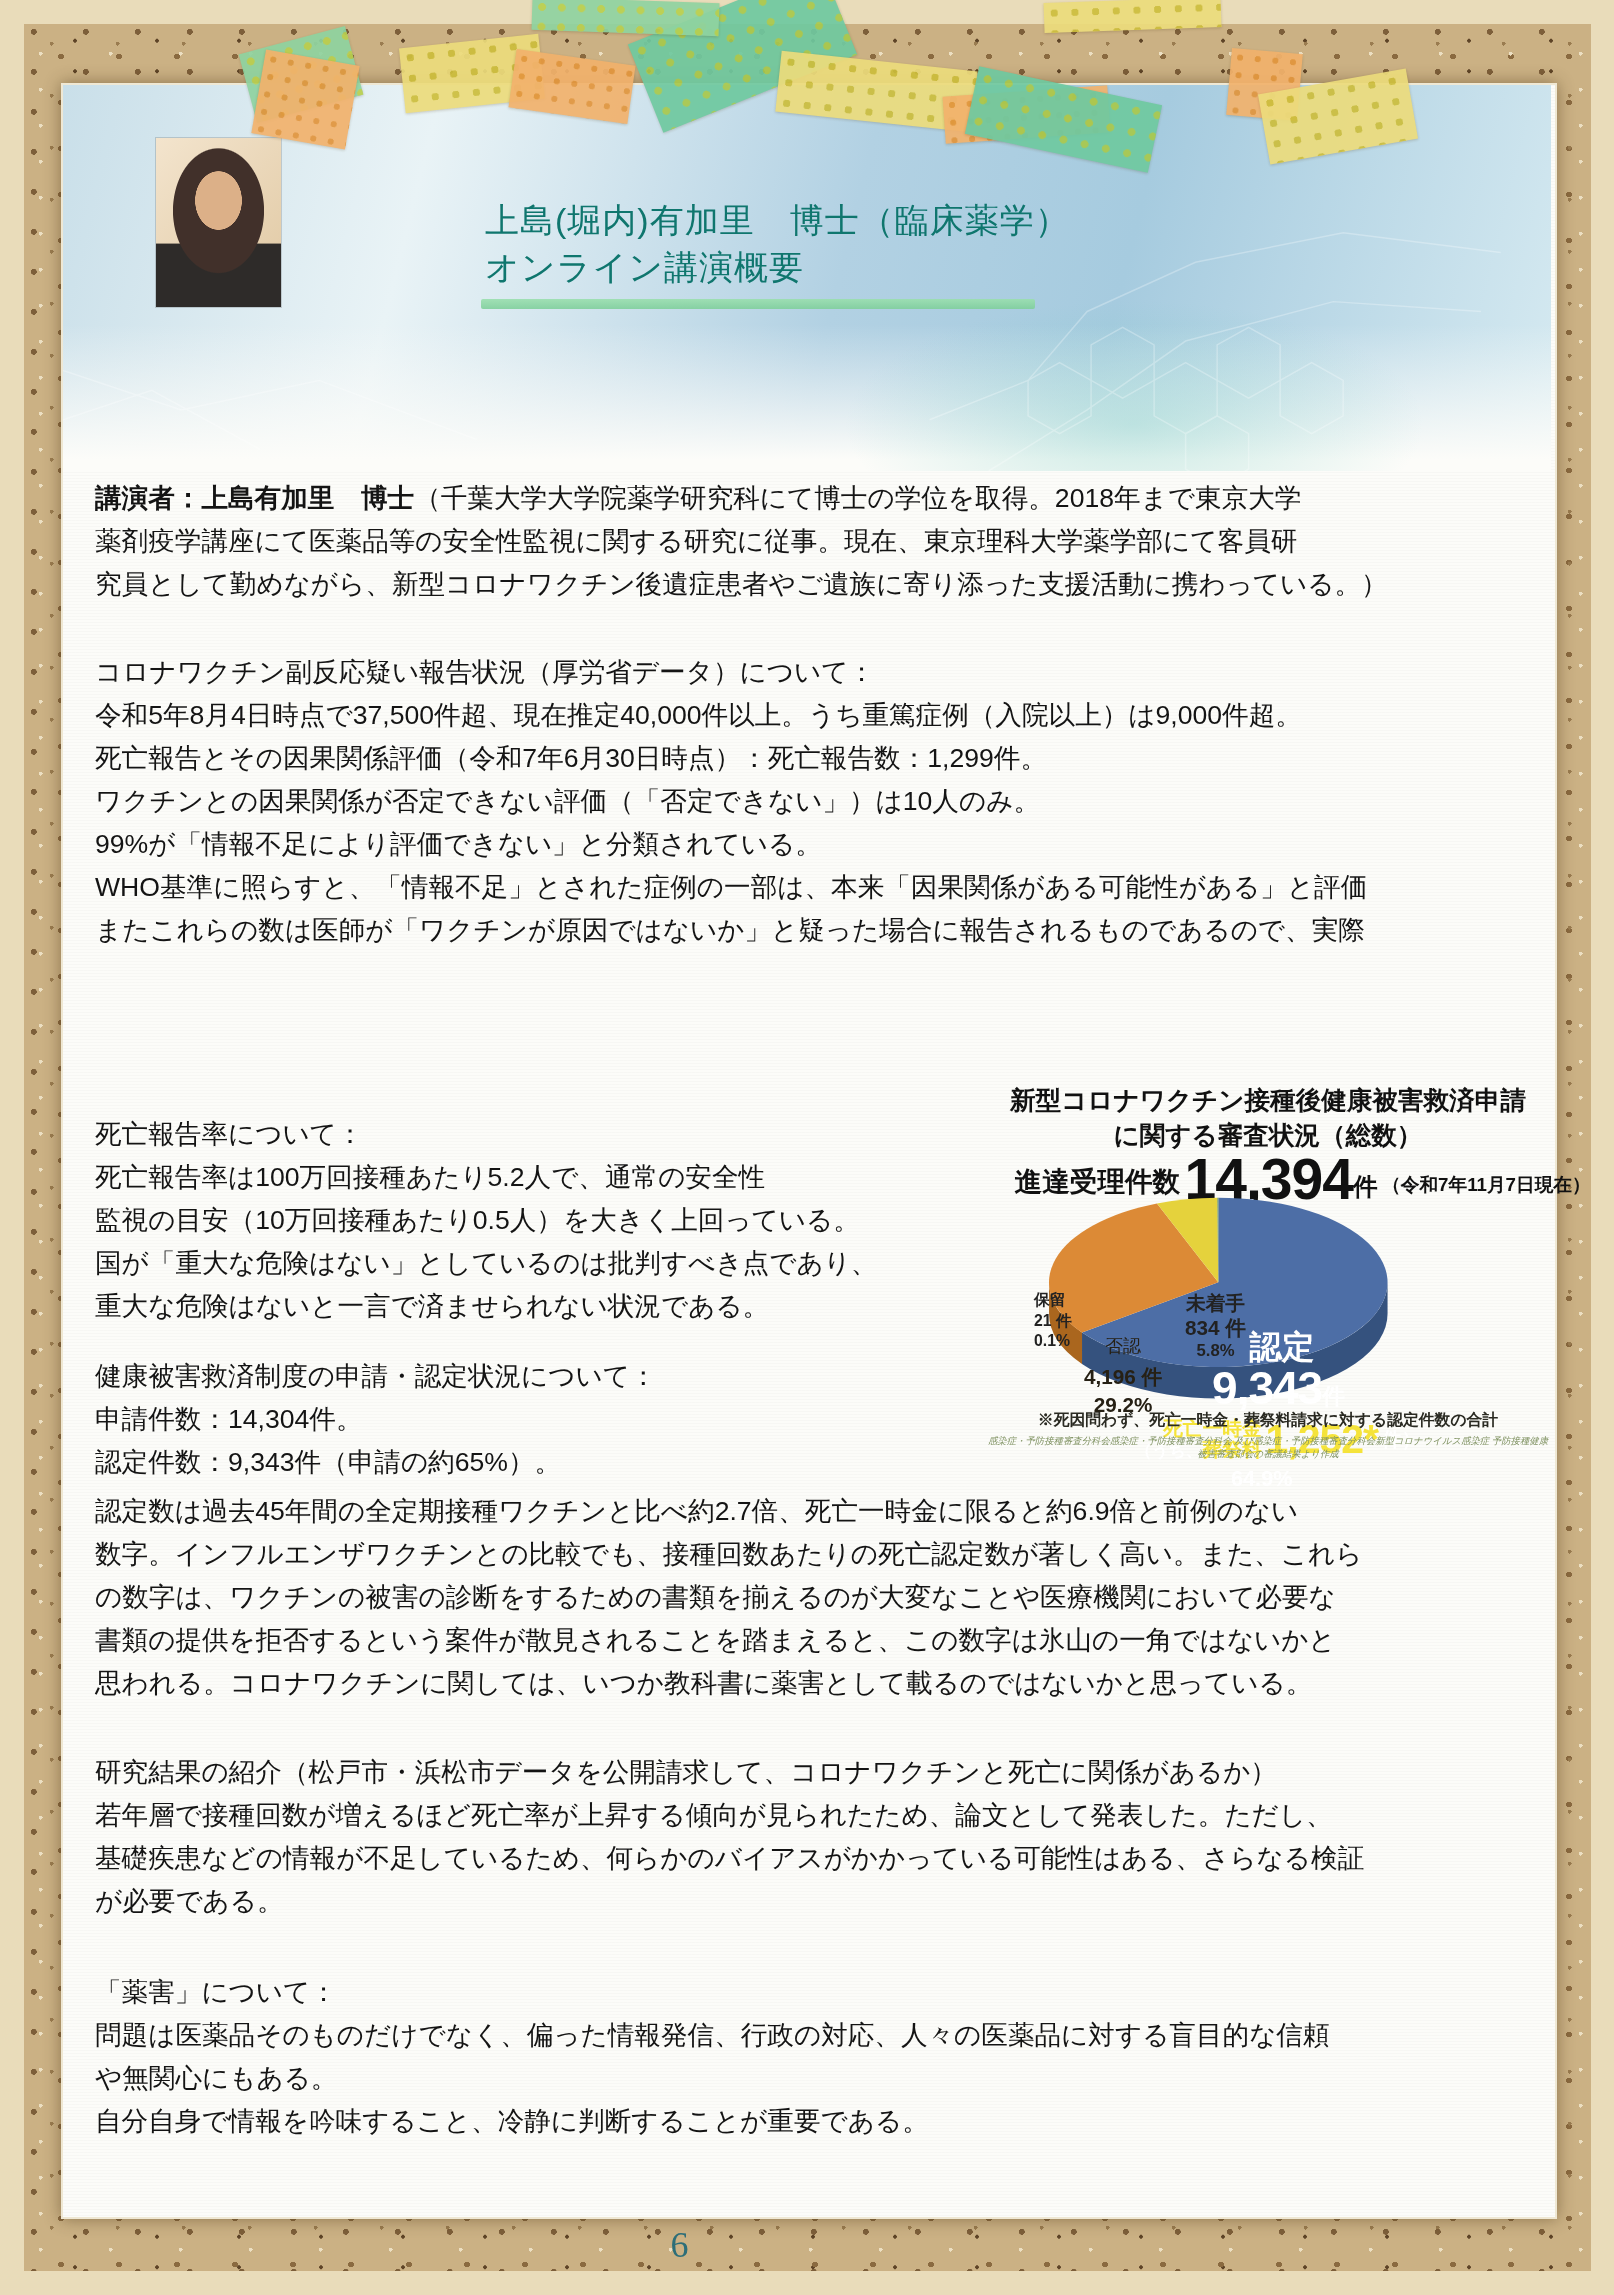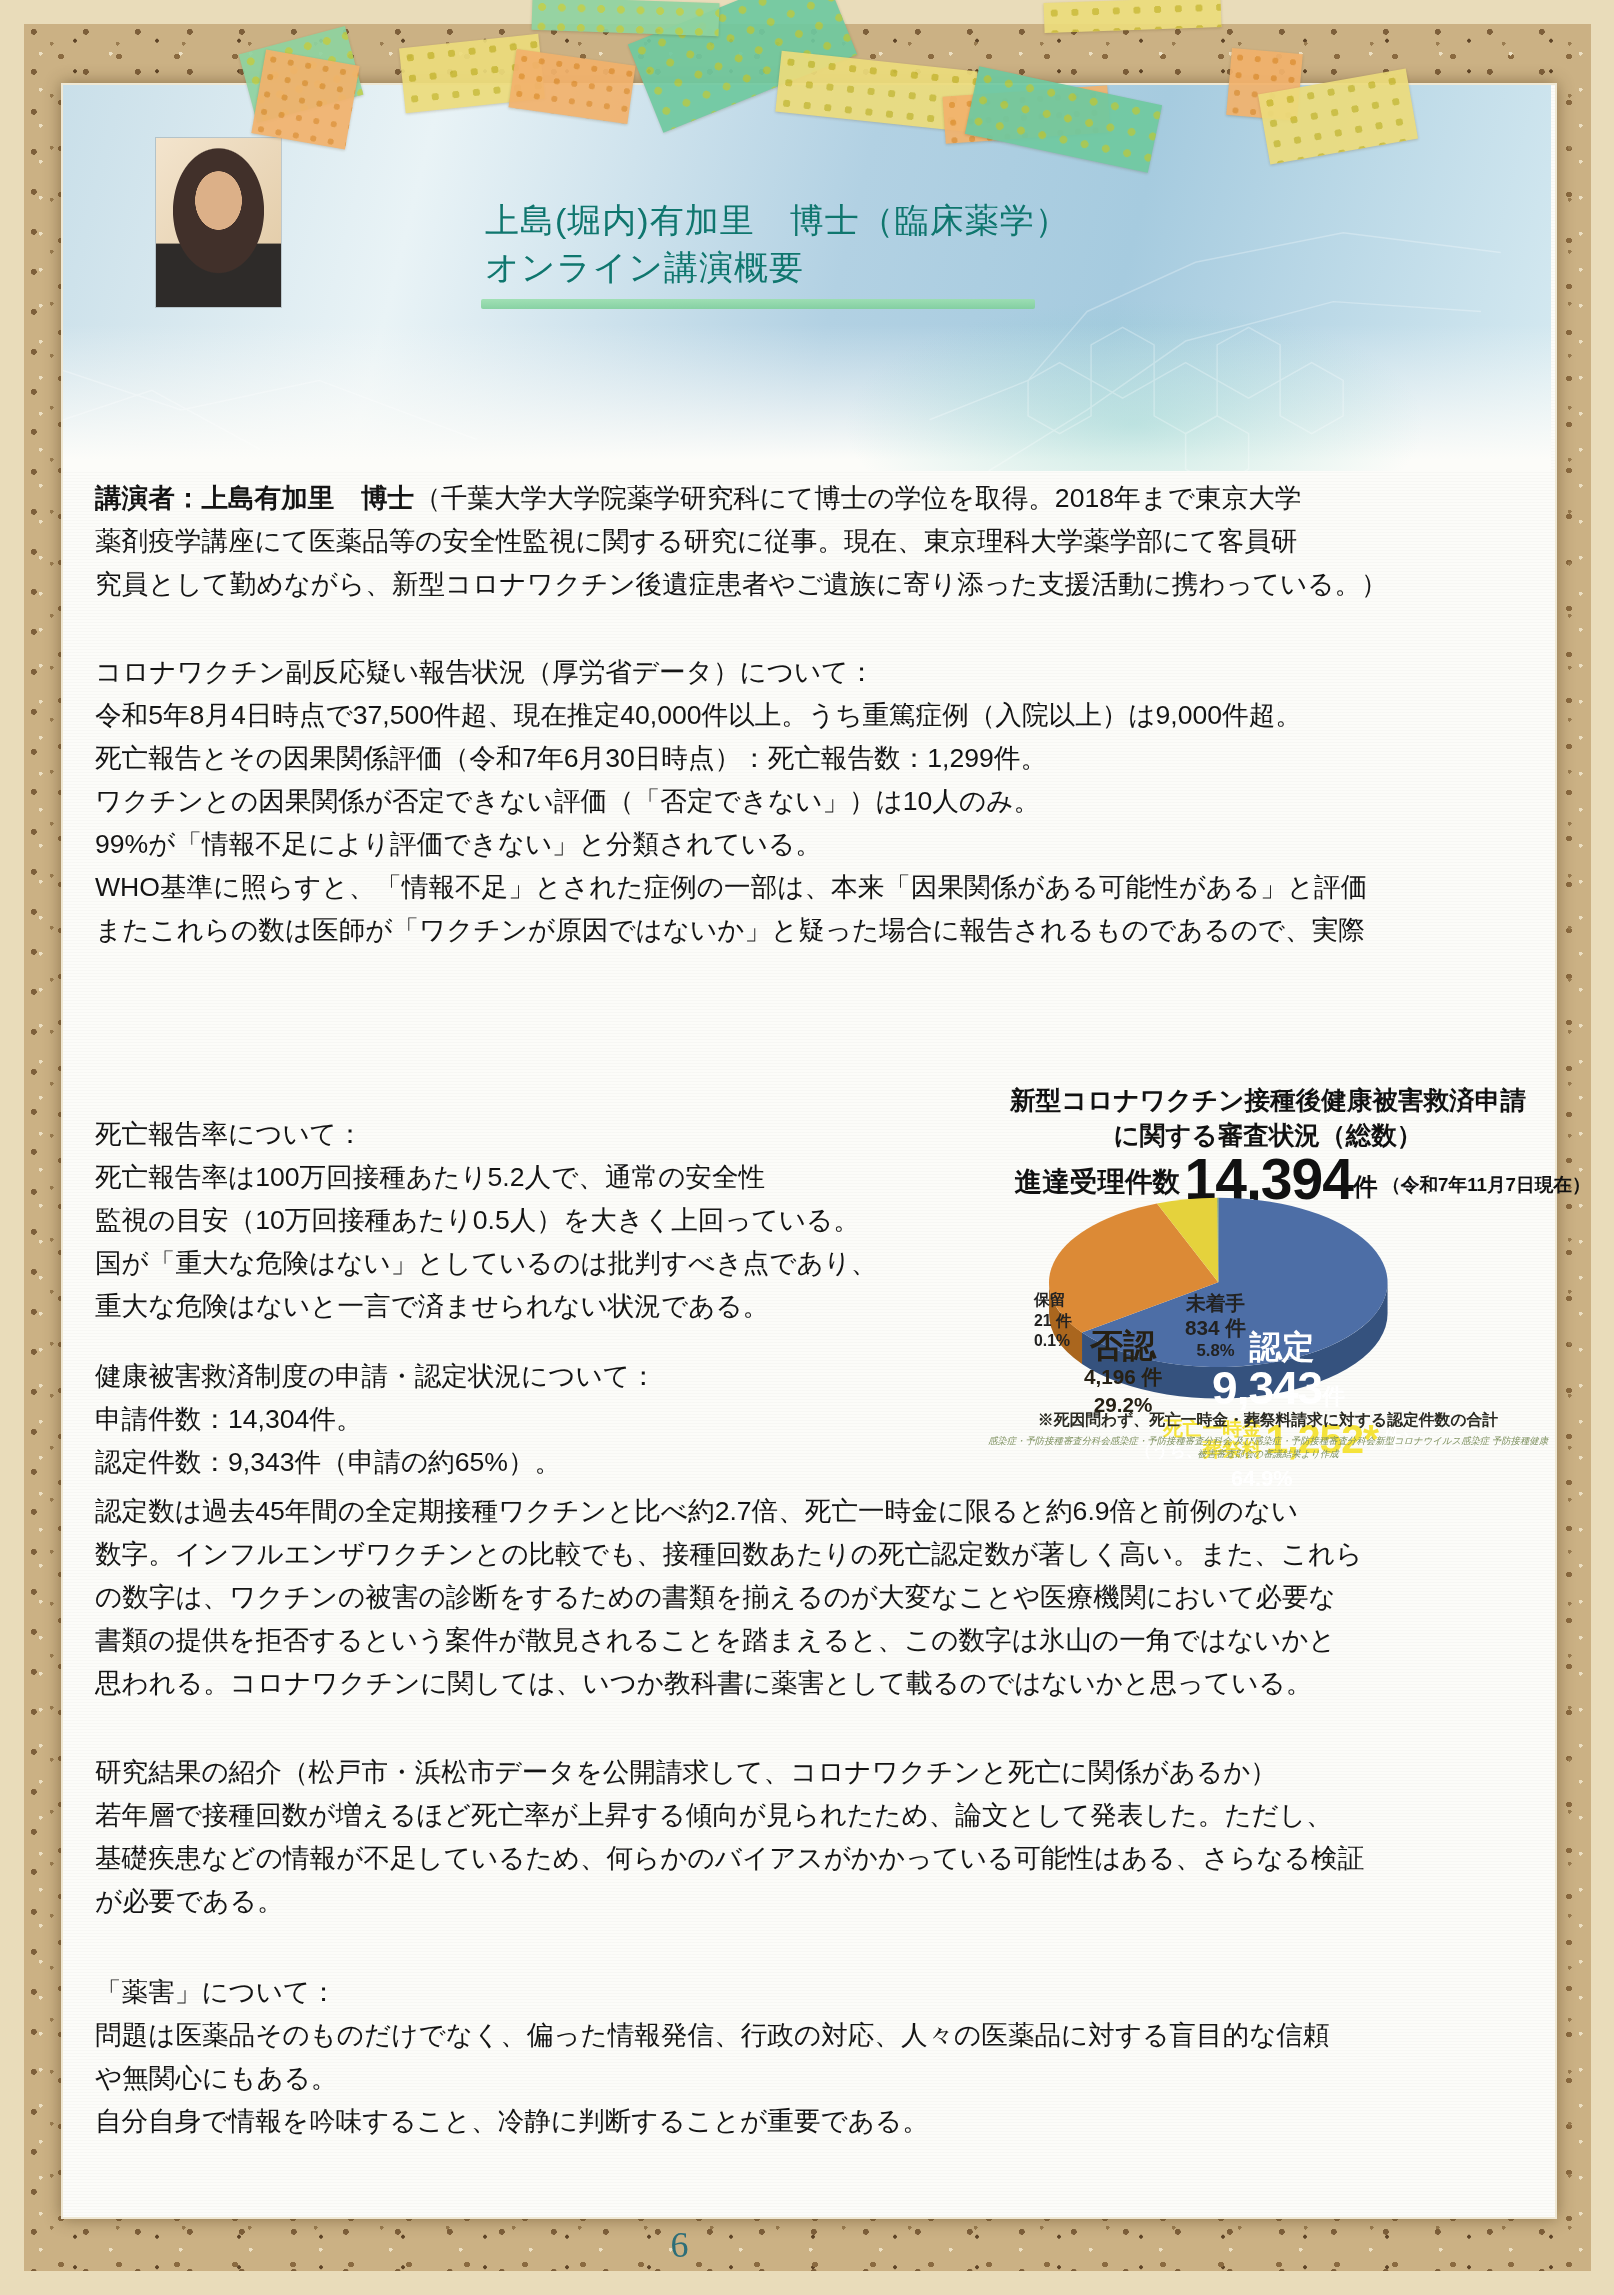--- a/index.html
+++ b/index.html
@@ -58,21 +58,21 @@
   .total-unit{font-weight:bold;font-size:24.6px;vertical-align:3.9px;}
   .total-asof{font-weight:bold;font-size:18.7px;vertical-align:7.9px;}
   .pie-wrap{position:absolute;left:0;top:113px;width:566px;height:246px;}
   .plabel{position:absolute;white-space:nowrap;}
   .lbl-hold{left:49px;top:108px;font-size:15.8px;font-weight:bold;line-height:20.7px;color:#222;}
   .lbl-untouched{left:183px;top:110px;width:95px;text-align:center;color:#222;}
   .lbl-untouched .n{font-size:19.7px;font-weight:bold;line-height:23.6px;}
   .lbl-untouched .c{font-size:20.7px;font-weight:bold;line-height:23.6px;}
   .lbl-untouched .p{font-size:16.7px;font-weight:bold;line-height:23.6px;}
   .lbl-denied{left:79px;top:148px;width:118px;text-align:center;color:#262014;}
-  .lbl-denied .n{font-size:33px;font-weight:bold;line-height:32.5px;}
+  .lbl-denied .n{font-size:18px;font-weight:normal;line-height:32.5px;}
   .lbl-denied .c{font-size:20.7px;font-weight:bold;line-height:28.6px;}
   .lbl-denied .p{font-size:20.7px;font-weight:bold;line-height:28.6px;}
   .lbl-approved{left:238px;top:144px;width:118px;text-align:center;color:#fff;font-size:32.5px;font-weight:bold;}
   .lbl-approved-count{left:195px;top:179px;width:197px;text-align:center;color:#fff;}
   .lbl-approved-count .big{font-size:46px;font-weight:bold;letter-spacing:-1px;}
   .lbl-approved-count .unit{font-size:22.7px;font-weight:bold;}
   .lbl-death{left:150px;top:234px;width:325px;color:#fff;}
   .death-row{display:flex;align-items:center;gap:3.9px;}
   .death-col{text-align:right;line-height:20.7px;}
   .ylw{color:#f5e33a;font-weight:bold;}

